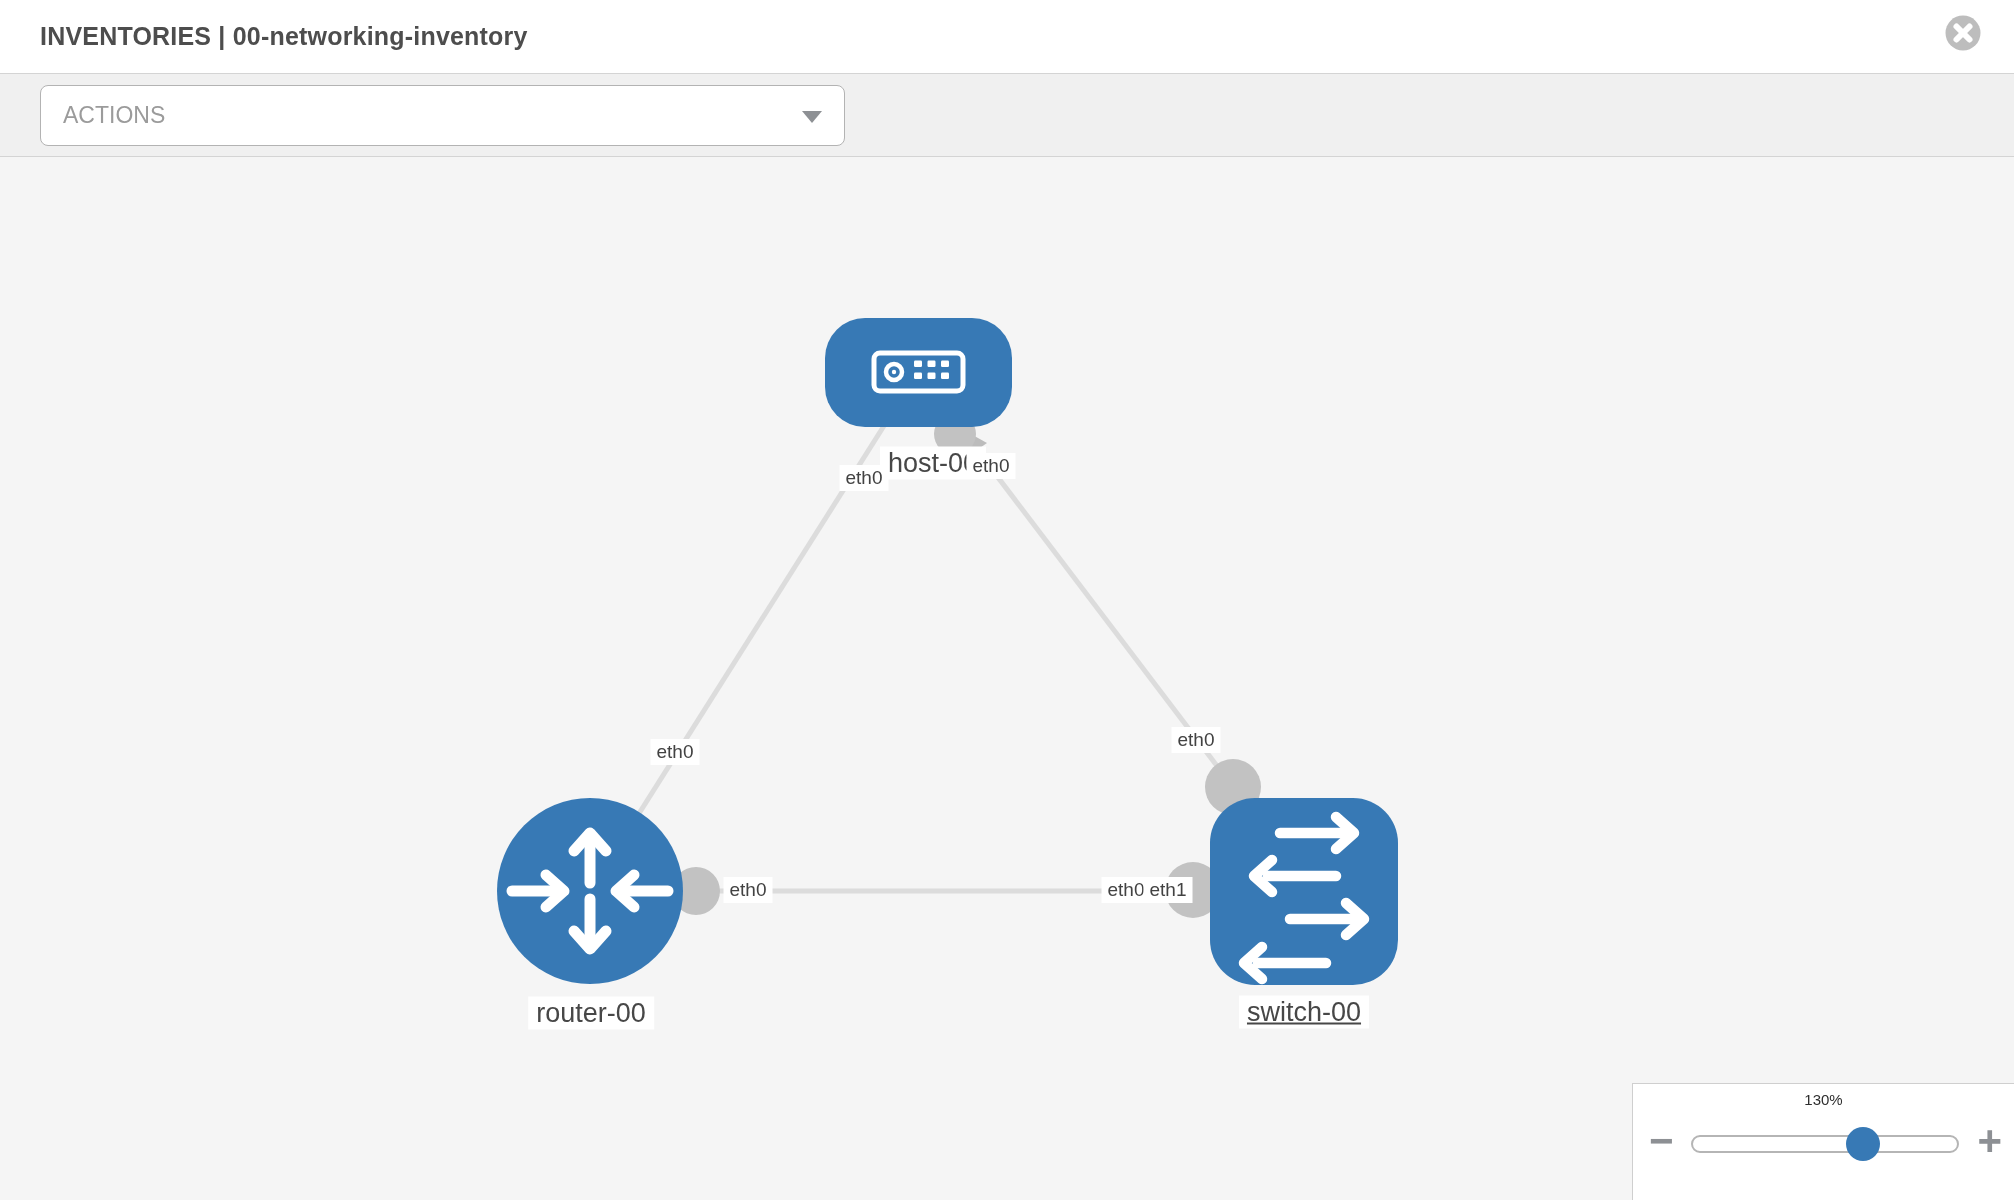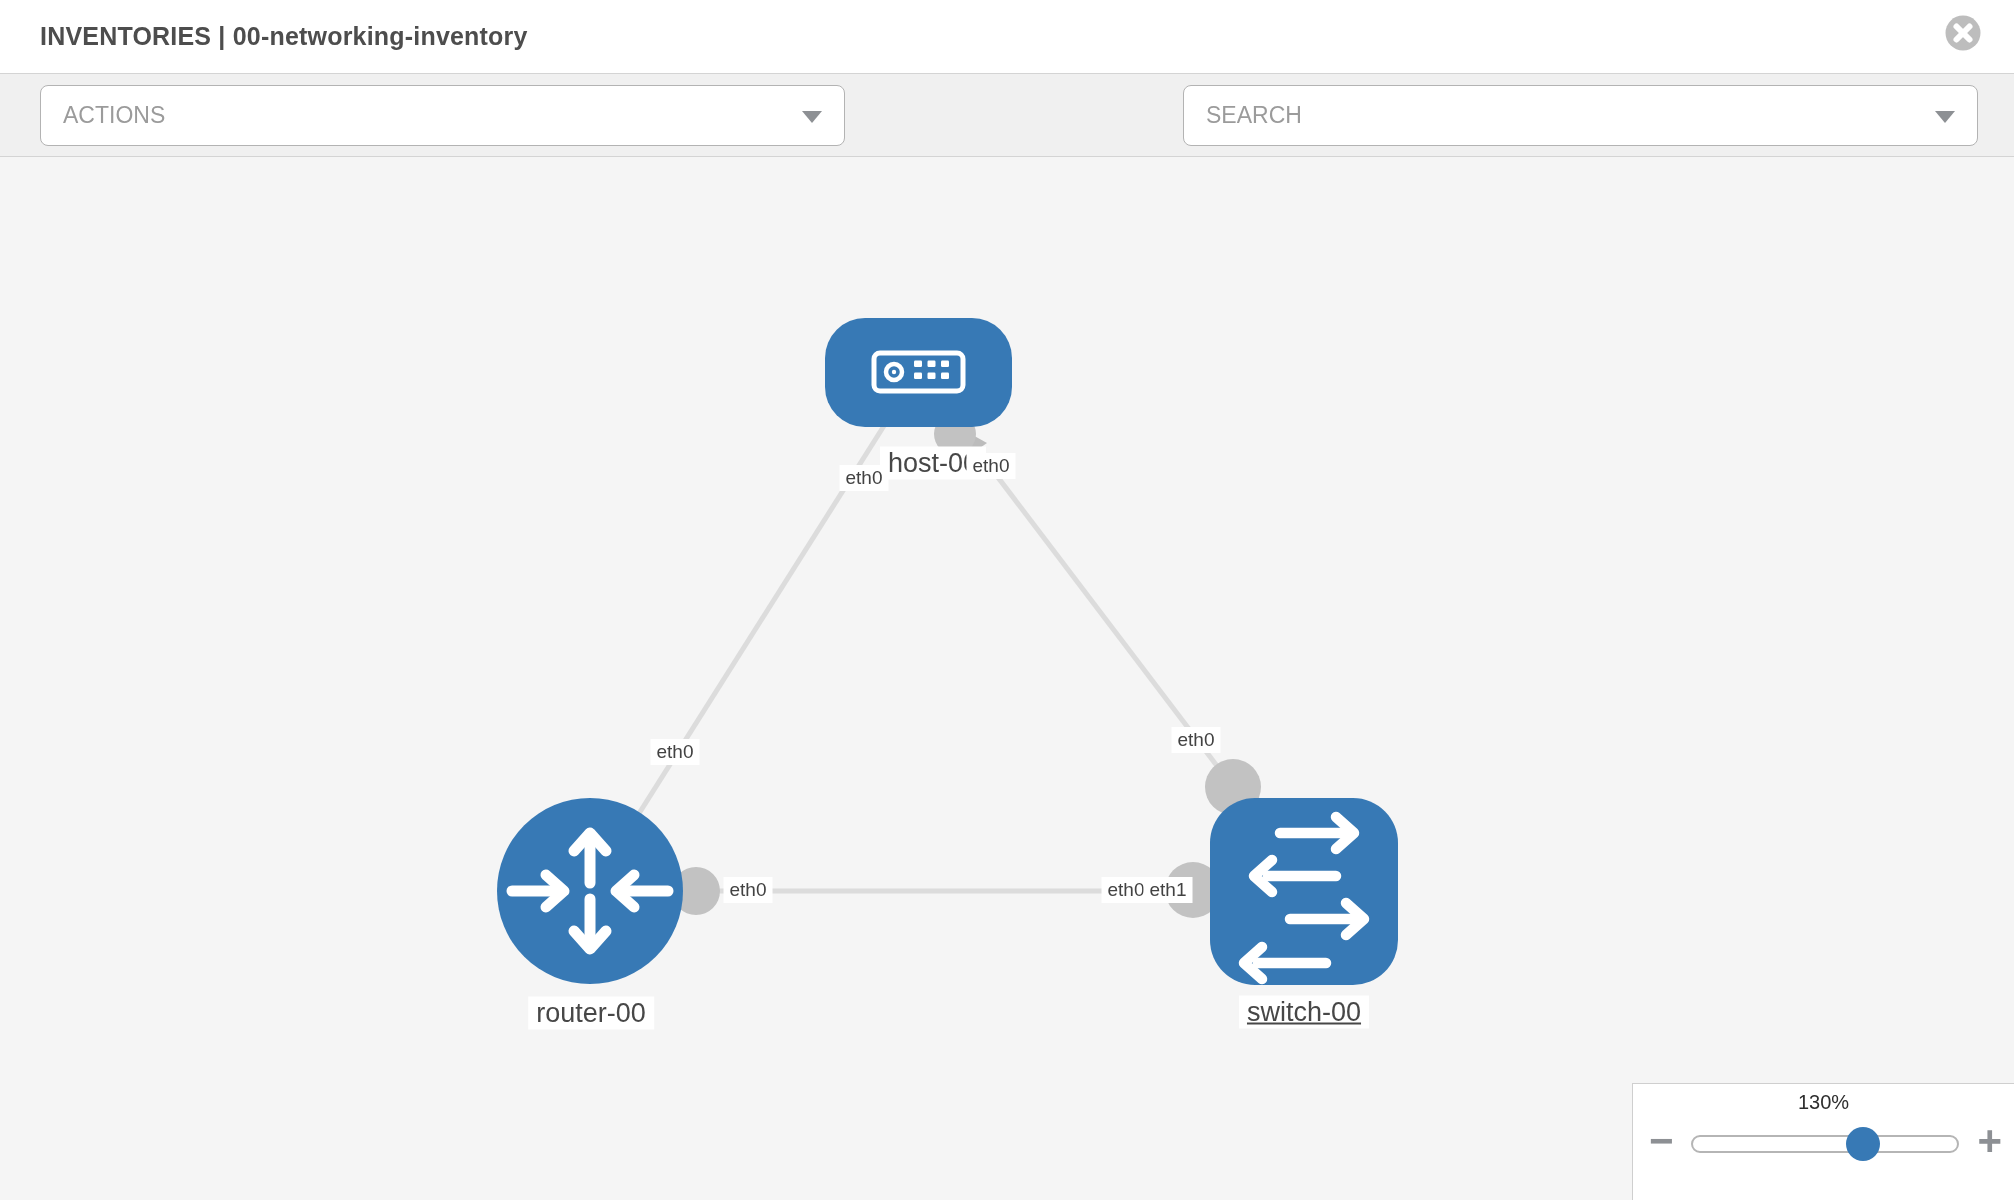--- a/index.html
+++ b/index.html
@@ -52,21 +52,21 @@
   }
   .iface-label.behind { z-index:2; }
   .iface-label.front  { z-index:3; }
 
   
   .zoom-panel {
     position:absolute; left:1632px; top:1083px; width:382px; height:117px;
     background:#ffffff; border-top:1px solid #cfcfcf; border-left:1px solid #cfcfcf; z-index:5;
   }
   .zoom-level { position:absolute; top:7px; left:0; width:100%; text-align:center;
-    font-size:20px; color:#2e2e2e; }
+    font-size:15px; color:#2e2e2e; }
   .zoom-minus, .zoom-plus {
     position:absolute; top:36px; font-size:42px; line-height:42px; font-weight:bold;
     color:#8d9094; cursor:pointer; user-select:none;
   }
   .zoom-minus { left:16px; } .zoom-plus { right:12px; }
   .zoom-track {
     position:absolute; left:58px; top:51px; width:268px; height:18px;
     background:#fff; border:2px solid #b5b5b5; border-radius:10px; cursor:pointer;
   }
   .zoom-thumb {
@@ -105,24 +105,20 @@
     </div>
     <div class="tool-btn tool-key">
       <svg width="38" height="38" viewBox="0 0 36 36">
         <circle cx="11" cy="11" r="5.8" fill="none" stroke="#8d9094" stroke-width="4.6"></circle>
         <line x1="15.5" y1="15.5" x2="28" y2="28" stroke="#8d9094" stroke-width="5" stroke-linecap="round"></line>
         <line x1="28" y1="28" x2="32" y2="24" stroke="#8d9094" stroke-width="5" stroke-linecap="round"></line>
         <line x1="22.5" y1="22.5" x2="25.5" y2="19.5" stroke="#8d9094" stroke-width="5" stroke-linecap="round"></line>
       </svg>
     </div>
 
-    <div class="select-box select-search">
-      <span>SEARCH</span>
-      <span class="caret"></span>
-    </div>
   </div>
 
   <div class="canvas">
 
     <svg class="topo-svg" width="2014" height="1043" viewBox="0 0 2014 1043">
 
       <line x1="918" y1="215" x2="590" y2="734" stroke="#dcdcdc" stroke-width="5"></line>
       <line x1="918" y1="215" x2="1233" y2="630" stroke="#dcdcdc" stroke-width="5"></line>
       <line x1="590" y1="734" x2="1304" y2="734" stroke="#dcdcdc" stroke-width="5"></line>
 

